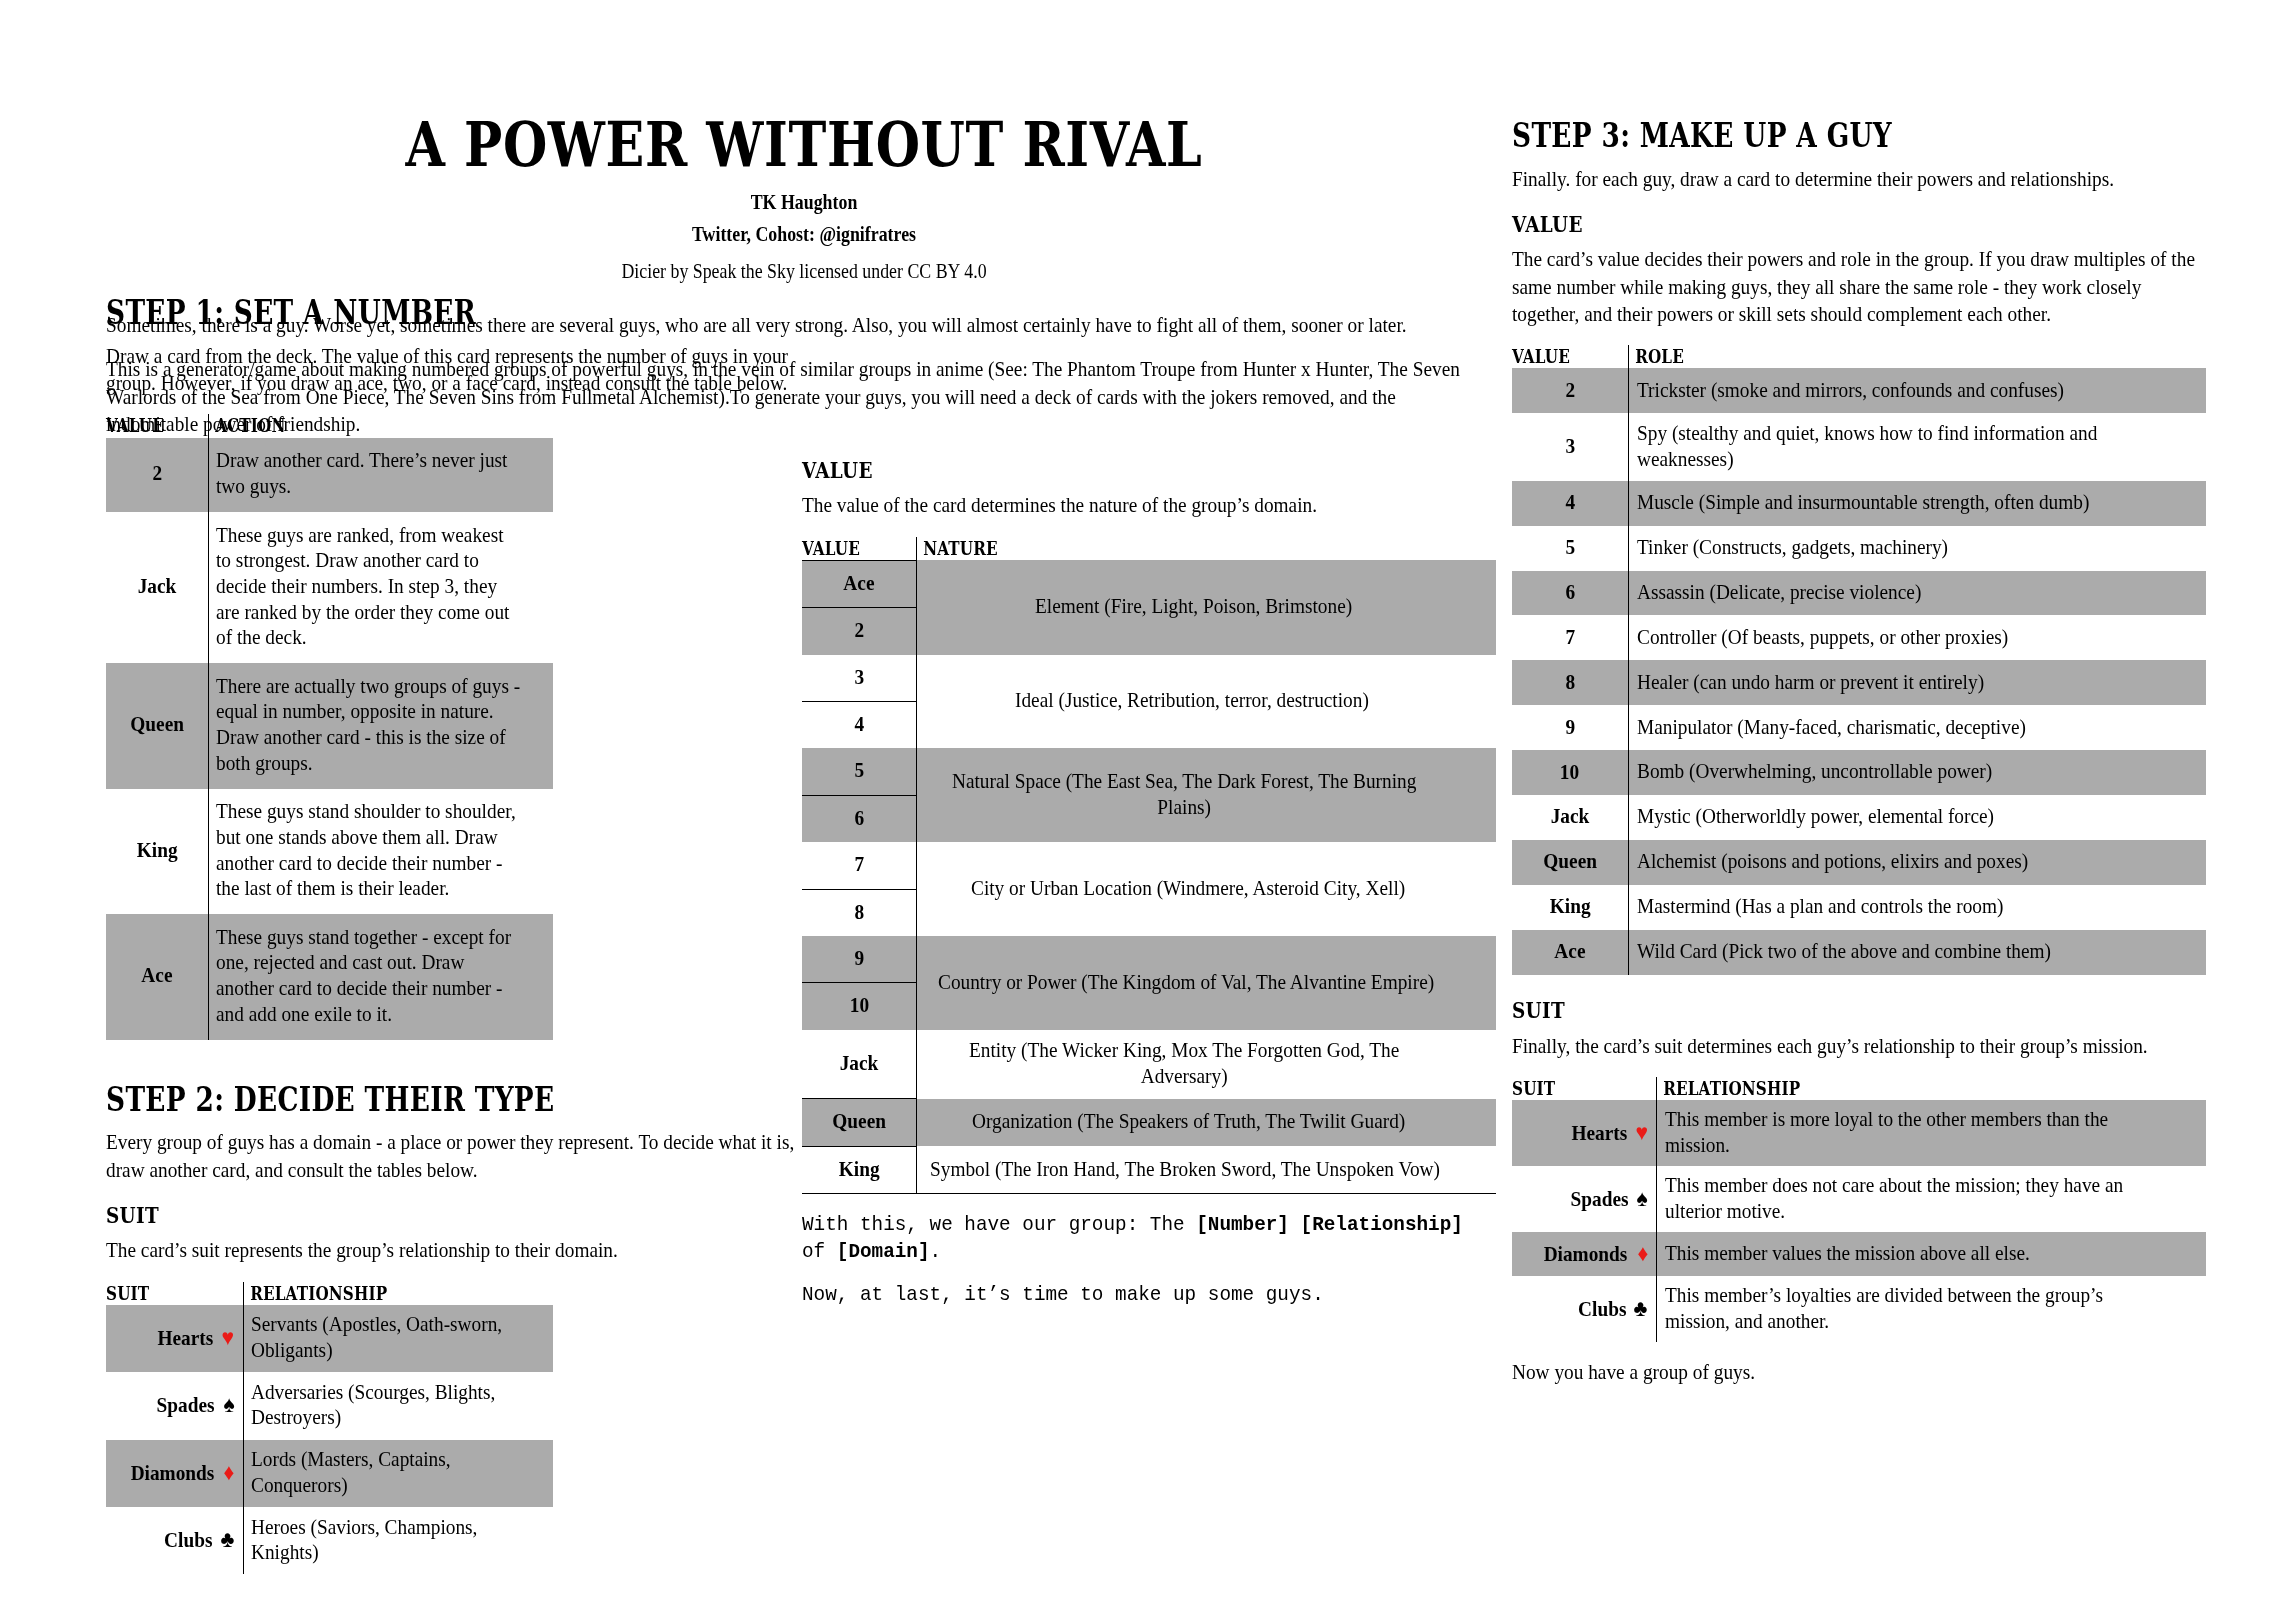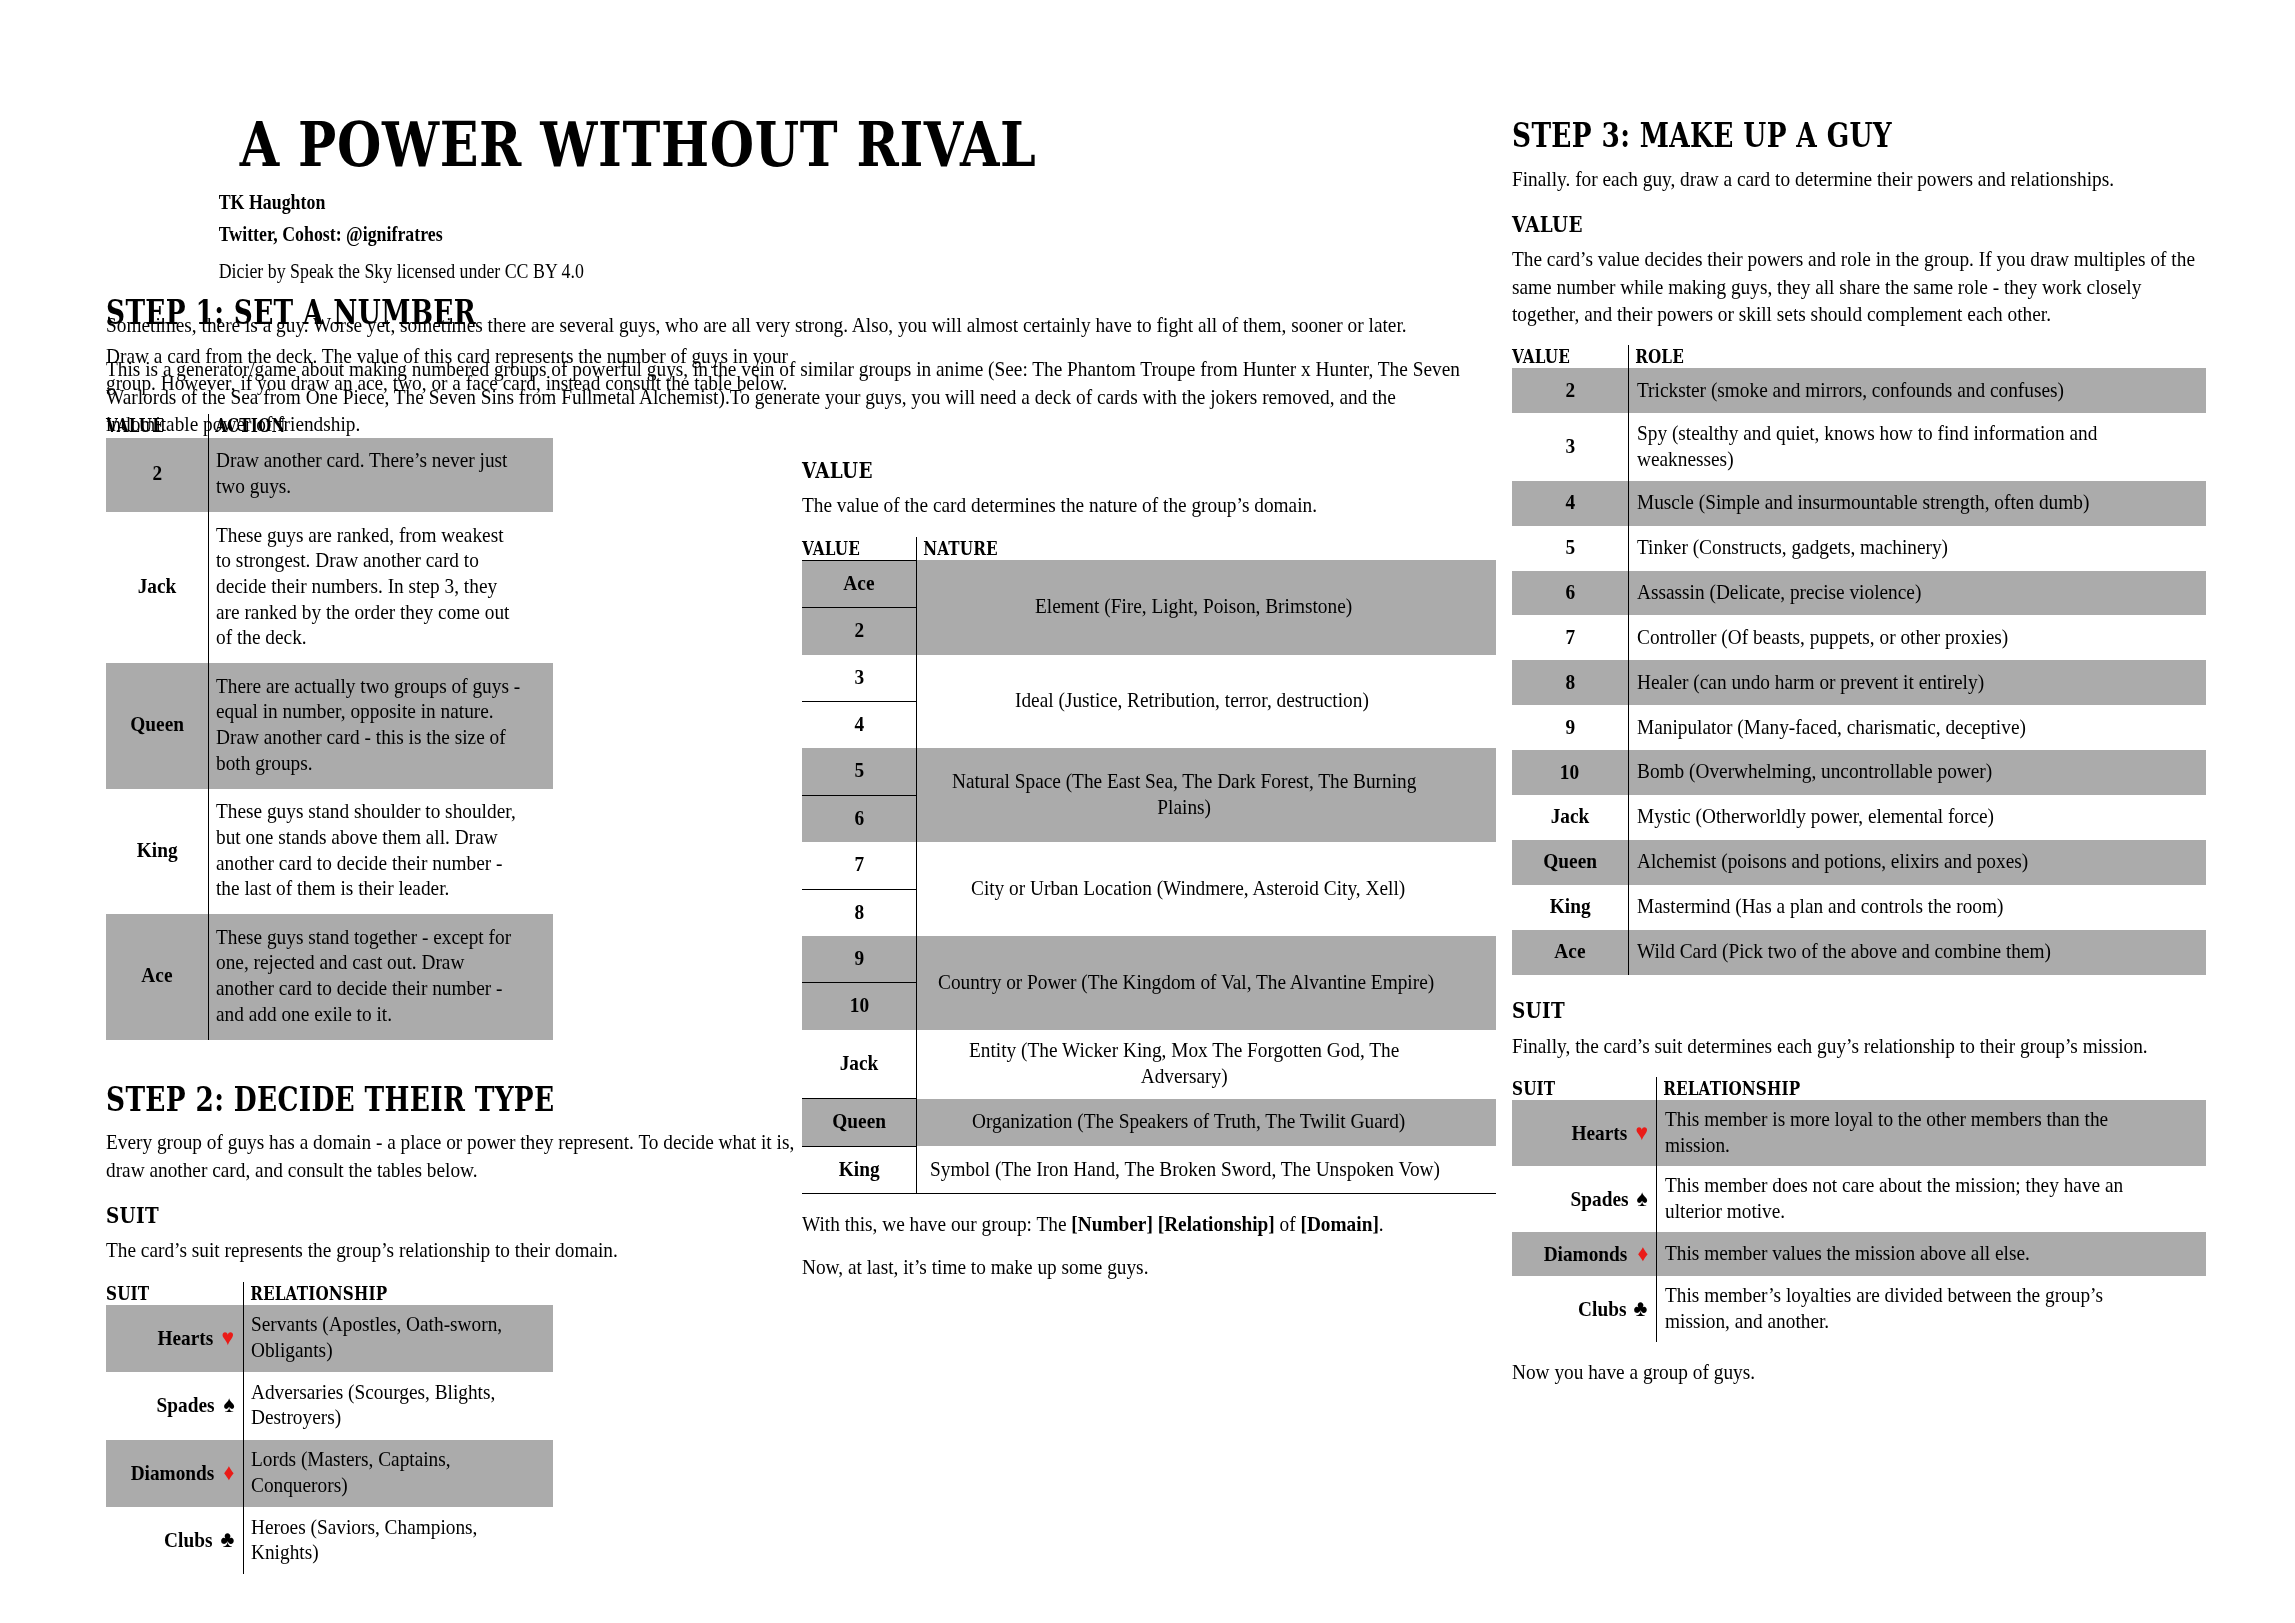--- a/index.html
+++ b/index.html
@@ -25,23 +25,23 @@
     align-items: flex-start;
     gap: 0;
   }
   .col-left   { width: 694px;  flex: 0 0 694px;  padding-top: 293px; }
   .col-mid    { width: 694px;  flex: 0 0 694px;  margin-left: 2.3px; padding-top: 456px; }
   .col-right  { width: 694px;  flex: 0 0 694px;  margin-left: 15.4px; padding-top: 116px; }
 
   
   .masthead {
     position: absolute;
-    left: 8px; top: 116px;
+    left: 0; top: 116px;
     width: 1396px;
-    text-align: left;
+    text-align: center;
   }
   .doc-title {
     font-family: "DejaVu Serif", "Liberation Serif", serif;
     font-weight: 700;
     font-size: 62px;
     line-height: 0.95;
     letter-spacing: 0.8px;
     margin: 0 0 10.8px 0;
     transform: scaleX(0.82);
     transform-origin: center center;
@@ -165,21 +165,21 @@
   .t-suit3 { width: 694px; }
   .t-suit3 col.c1 { width: 145px; }
   .t-suit3 col.c2 { width: 549px; }
   .t-suit3 td.vcol { padding: 7.7px 7.7px 8.5px 0 !important; text-align: right; }
   .t-suit3 td.tcol { padding: 7px 4.6px 7.7px 7.7px !important; }
 
   .suit-red   { color: #ea1b17; font-size: 23px; }
   .suit-black { color: #000000; font-size: 23px; }
   .suit-name  { font-weight: 700; }
 
-  .after-tbl { margin-top: 17px; }
+  .after-tbl { margin-top: 17px; font-family: Liberation Mono, monospace; }
   .after-tbl p.body { margin-bottom: 15.4px; }
 </style>
 </head>
 <body>
 
 <div class="page">
 
   <div class="masthead">
     <h1 class="doc-title">A POWER WITHOUT RIVAL</h1>
     <p class="byline">TK Haughton</p>

